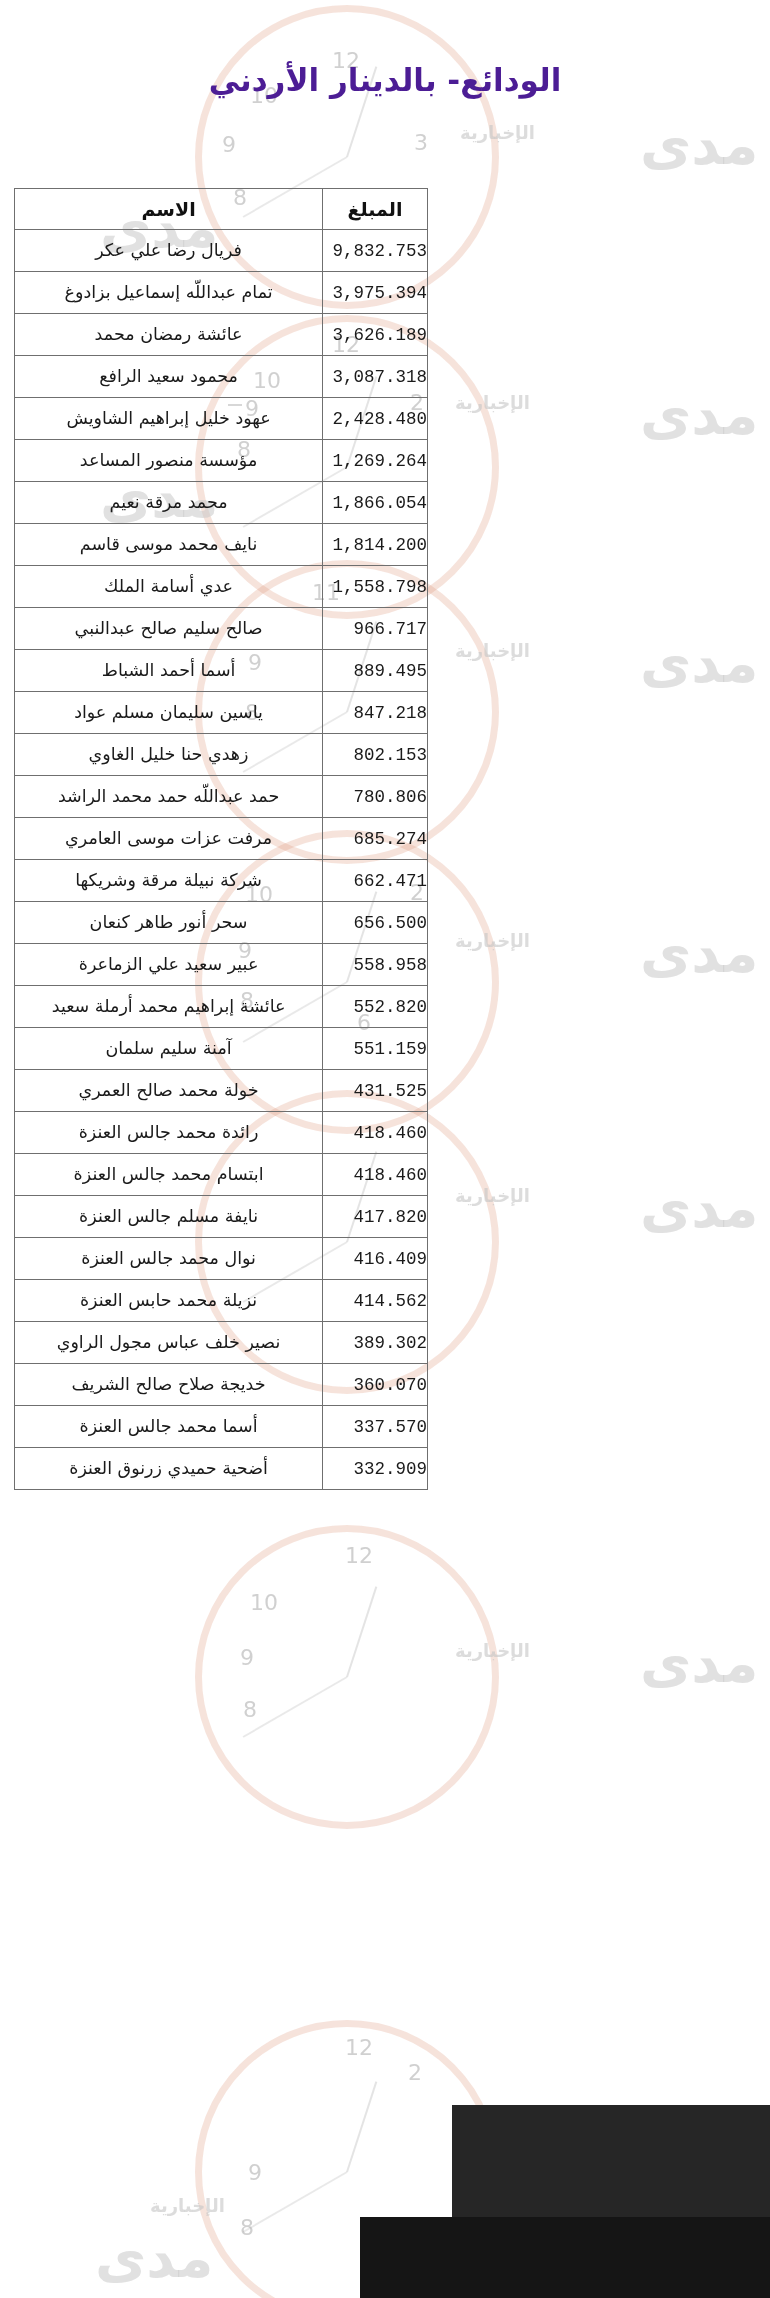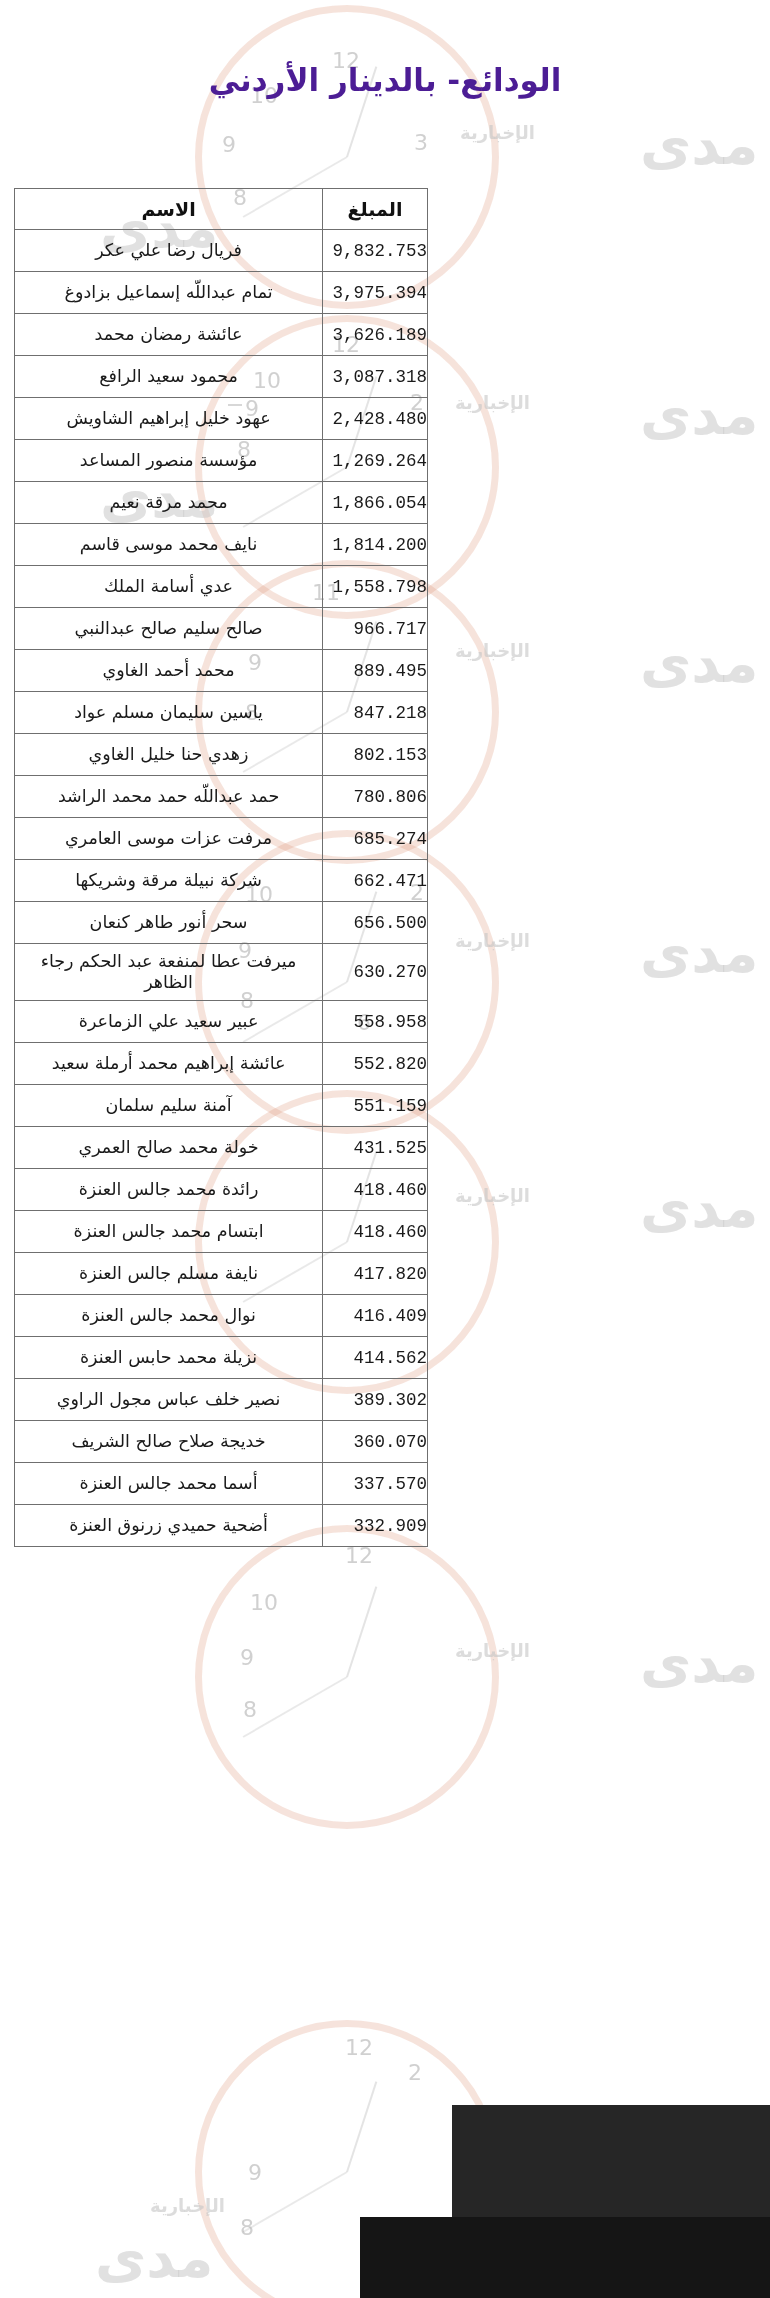--- a/index.html
+++ b/index.html
@@ -267,21 +267,21 @@
         <tr>
           <td class="amount">1,558.798</td>
           <td class="name">عدي أسامة الملك</td>
         </tr>
         <tr>
           <td class="amount">966.717</td>
           <td class="name">صالح سليم صالح عبدالنبي</td>
         </tr>
         <tr>
           <td class="amount">889.495</td>
-          <td class="name">محمد أحمد الغاوي</td>
+          <td class="name">أسما أحمد الشباط</td>
         </tr>
         <tr>
           <td class="amount">847.218</td>
           <td class="name">ياسين سليمان مسلم عواد</td>
         </tr>
         <tr>
           <td class="amount">802.153</td>
           <td class="name">زهدي حنا خليل الغاوي</td>
         </tr>
         <tr>
@@ -292,24 +292,20 @@
           <td class="amount">685.274</td>
           <td class="name">مرفت عزات موسى العامري</td>
         </tr>
         <tr>
           <td class="amount">662.471</td>
           <td class="name">شركة نبيلة مرقة وشريكها</td>
         </tr>
         <tr>
           <td class="amount">656.500</td>
           <td class="name">سحر أنور طاهر كنعان</td>
-        </tr>
-        <tr class="tall">
-          <td class="amount">630.270</td>
-          <td class="name">ميرفت عطا لمنفعة عبد الحكم رجاء الظاهر</td>
         </tr>
         <tr>
           <td class="amount">558.958</td>
           <td class="name">عبير سعيد علي الزماعرة</td>
         </tr>
         <tr>
           <td class="amount">552.820</td>
           <td class="name">عائشة إبراهيم محمد أرملة سعيد</td>
         </tr>
         <tr>

